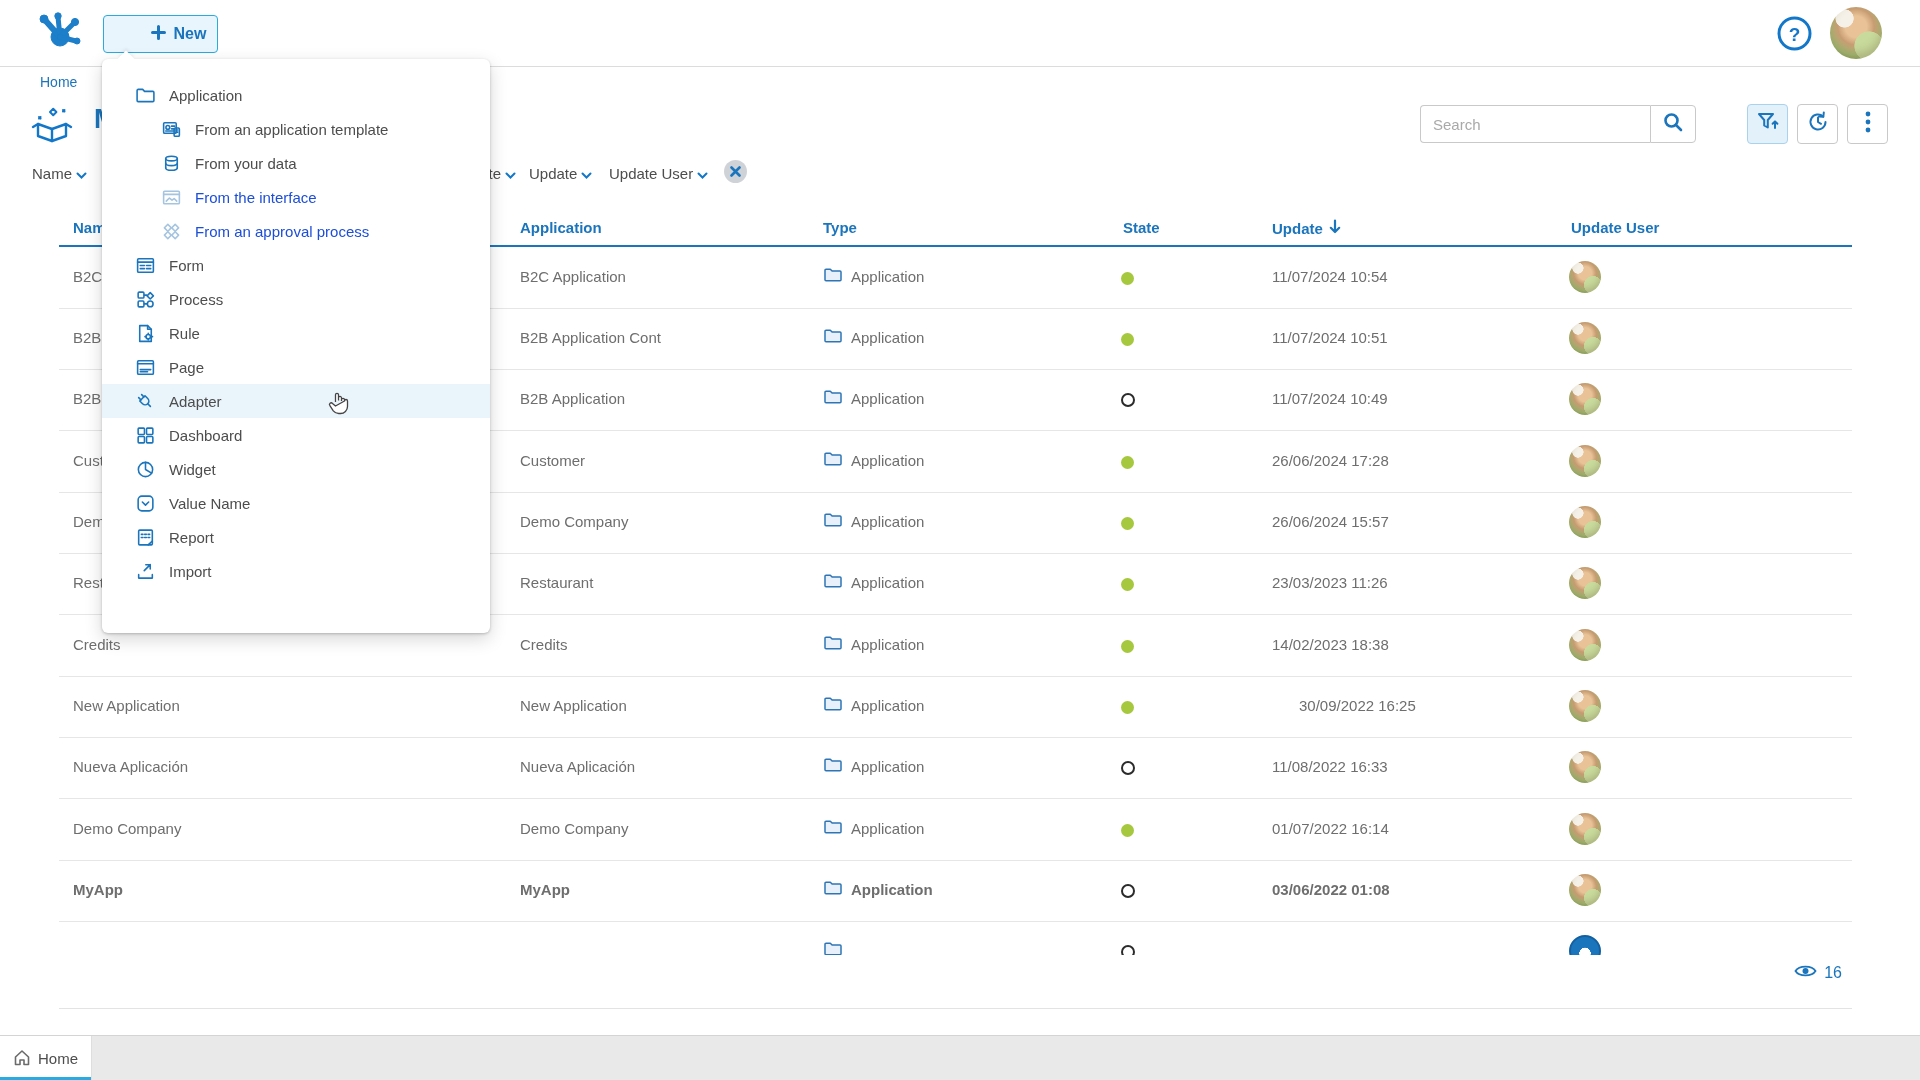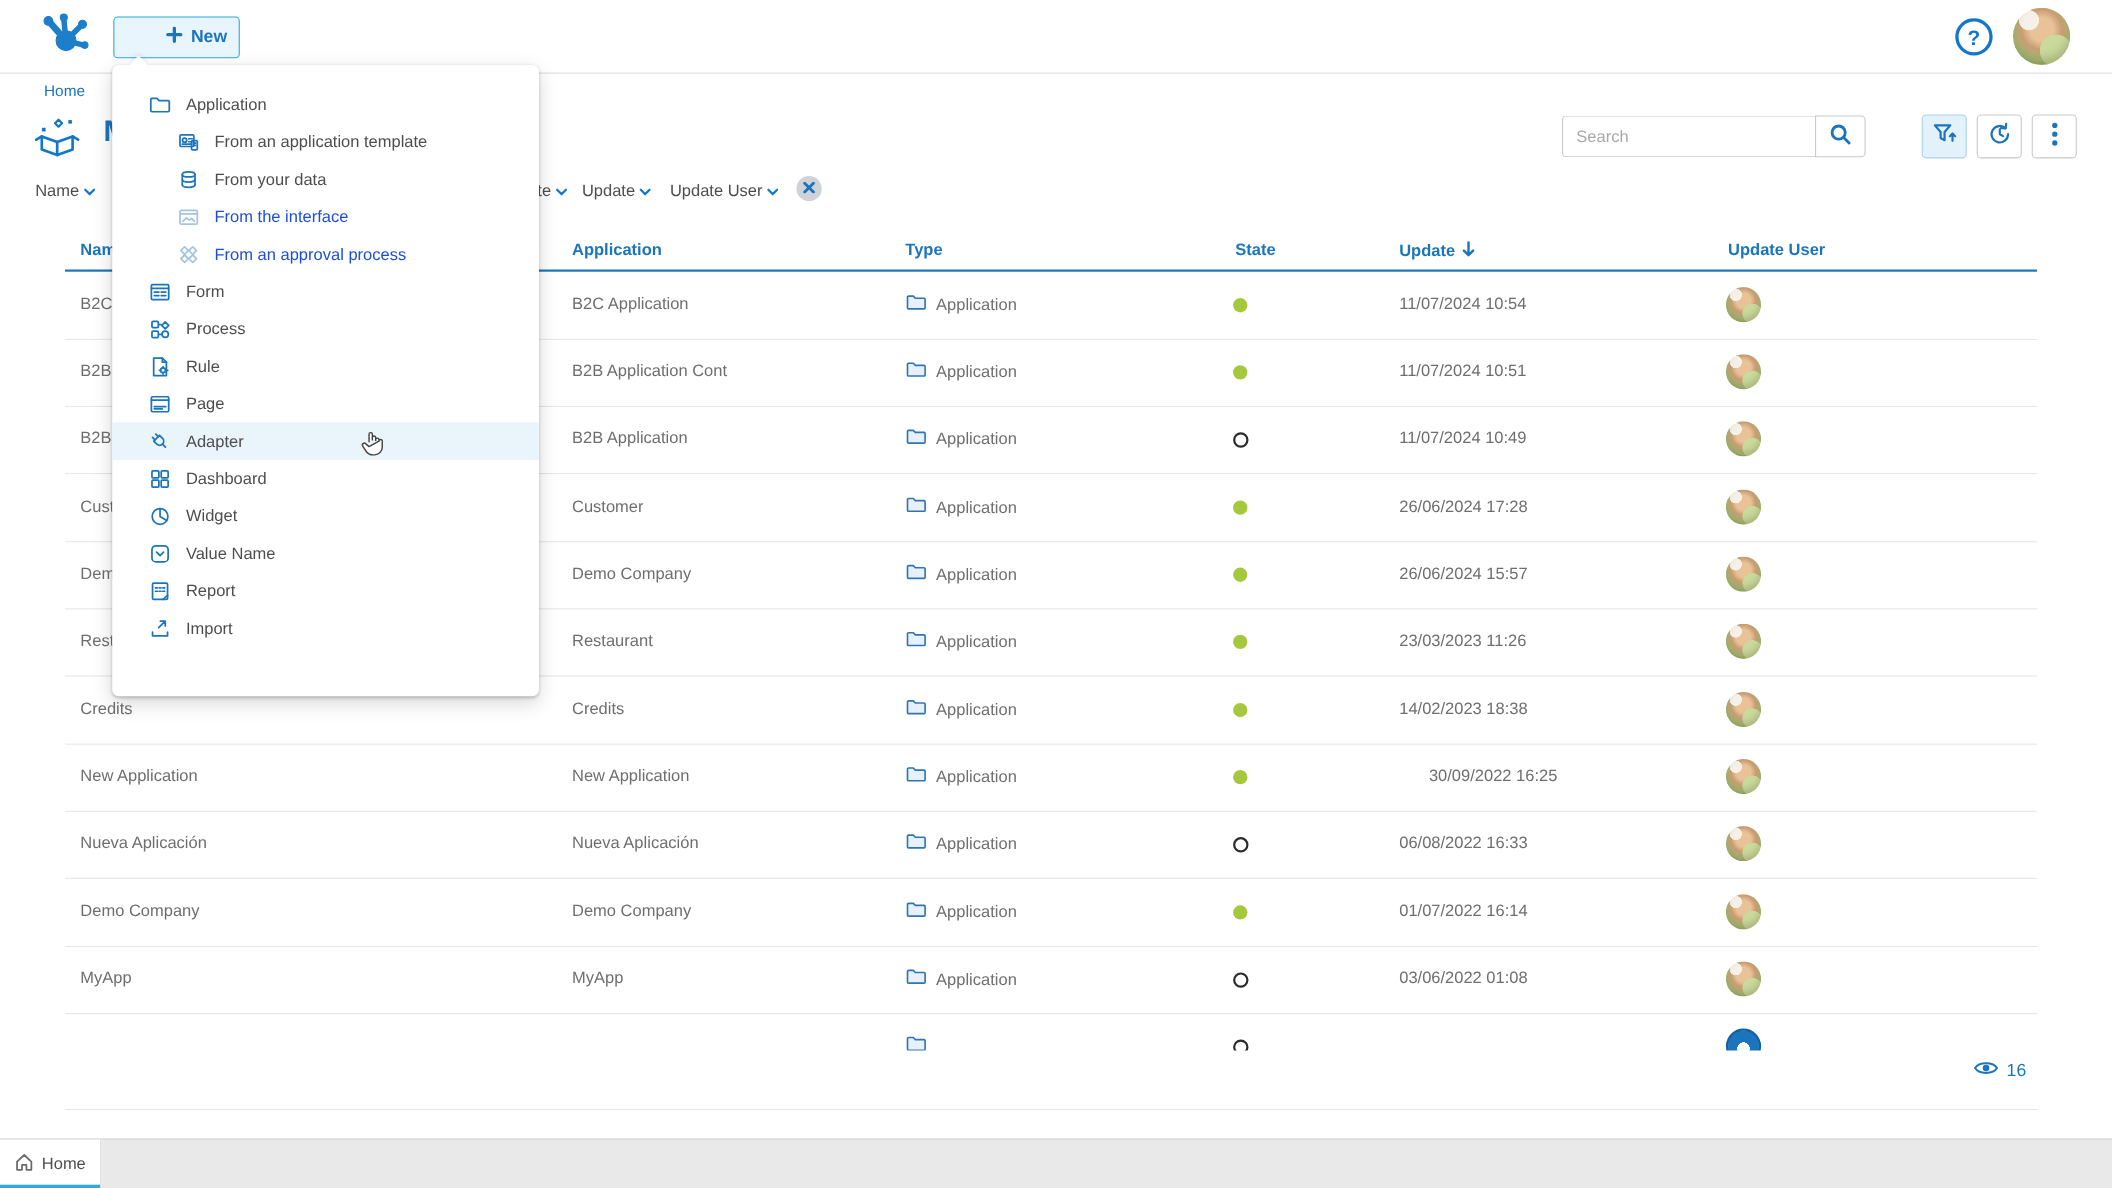--- a/index.html
+++ b/index.html
@@ -345,37 +345,37 @@
     <div class="trow" style="top:522px;">
       <div class="cell" style="left:14px;">Nueva Aplicación</div>
       <div class="cell" style="left:461px;">Nueva Aplicación</div>
       <div class="cell type" style="left:764px;top:18px;">
           <span><svg width="20" height="20" viewBox="0 0 20 20">
               <path d="M2 5.2 a1 1 0 0 1 1-1 h4.3 l1.8 1.9 h7.9 a1 1 0 0 1 1 1 v7.7 a1 1 0 0 1 -1 1 H3 a1 1 0 0 1 -1-1 z" fill="#e8f1fb" stroke="#2e75b6" stroke-width="1.5" stroke-linejoin="round"></path>
             </svg></span>
           <span>Application</span>
         </div>
       <div class="cell" style="left:1062px;top:24px;"><span class="dot" data-state="inactive"></span></div>
-      <div class="cell" style="left:1213px;">06/08/2022 16:33</div>
+      <div class="cell" style="left:1213px;">11/08/2022 16:33</div>
       <span class="row-avatar" style="left:1510px;" data-avatar="user-photo"></span>
     </div>
     <div class="trow" style="top:584px;">
       <div class="cell" style="left:14px;">Demo Company</div>
       <div class="cell" style="left:461px;">Demo Company</div>
       <div class="cell type" style="left:764px;top:18px;">
           <span><svg width="20" height="20" viewBox="0 0 20 20">
               <path d="M2 5.2 a1 1 0 0 1 1-1 h4.3 l1.8 1.9 h7.9 a1 1 0 0 1 1 1 v7.7 a1 1 0 0 1 -1 1 H3 a1 1 0 0 1 -1-1 z" fill="#e8f1fb" stroke="#2e75b6" stroke-width="1.5" stroke-linejoin="round"></path>
             </svg></span>
           <span>Application</span>
         </div>
       <div class="cell" style="left:1062px;top:24px;"><span class="dot" data-state="active"></span></div>
       <div class="cell" style="left:1213px;">01/07/2022 16:14</div>
       <span class="row-avatar" style="left:1510px;" data-avatar="user-photo"></span>
     </div>
-    <div class="trow" style="top:645px;">
+    <div class="trow" style="top:645px;font-weight:bold;">
       <div class="cell" style="left:14px;">MyApp</div>
       <div class="cell" style="left:461px;">MyApp</div>
       <div class="cell type" style="left:764px;top:18px;">
           <span><svg width="20" height="20" viewBox="0 0 20 20">
               <path d="M2 5.2 a1 1 0 0 1 1-1 h4.3 l1.8 1.9 h7.9 a1 1 0 0 1 1 1 v7.7 a1 1 0 0 1 -1 1 H3 a1 1 0 0 1 -1-1 z" fill="#e8f1fb" stroke="#2e75b6" stroke-width="1.5" stroke-linejoin="round"></path>
             </svg></span>
           <span>Application</span>
         </div>
       <div class="cell" style="left:1062px;top:24px;"><span class="dot" data-state="inactive"></span></div>
       <div class="cell" style="left:1213px;">03/06/2022 01:08</div>

